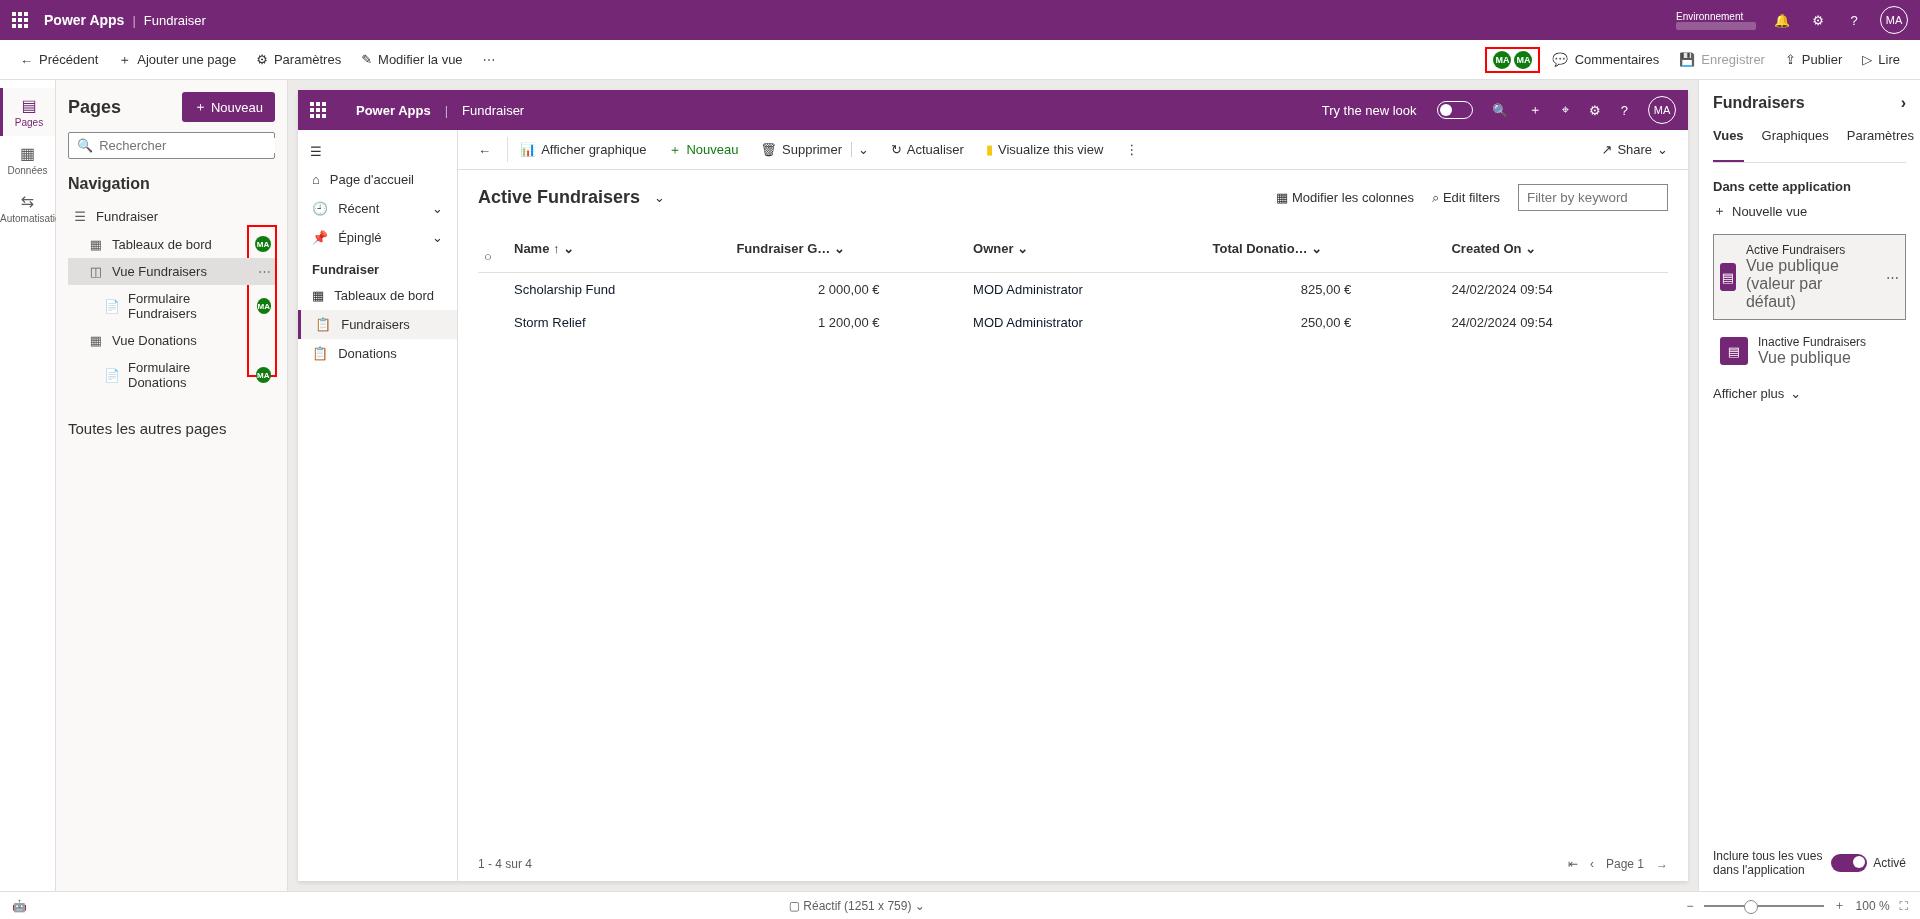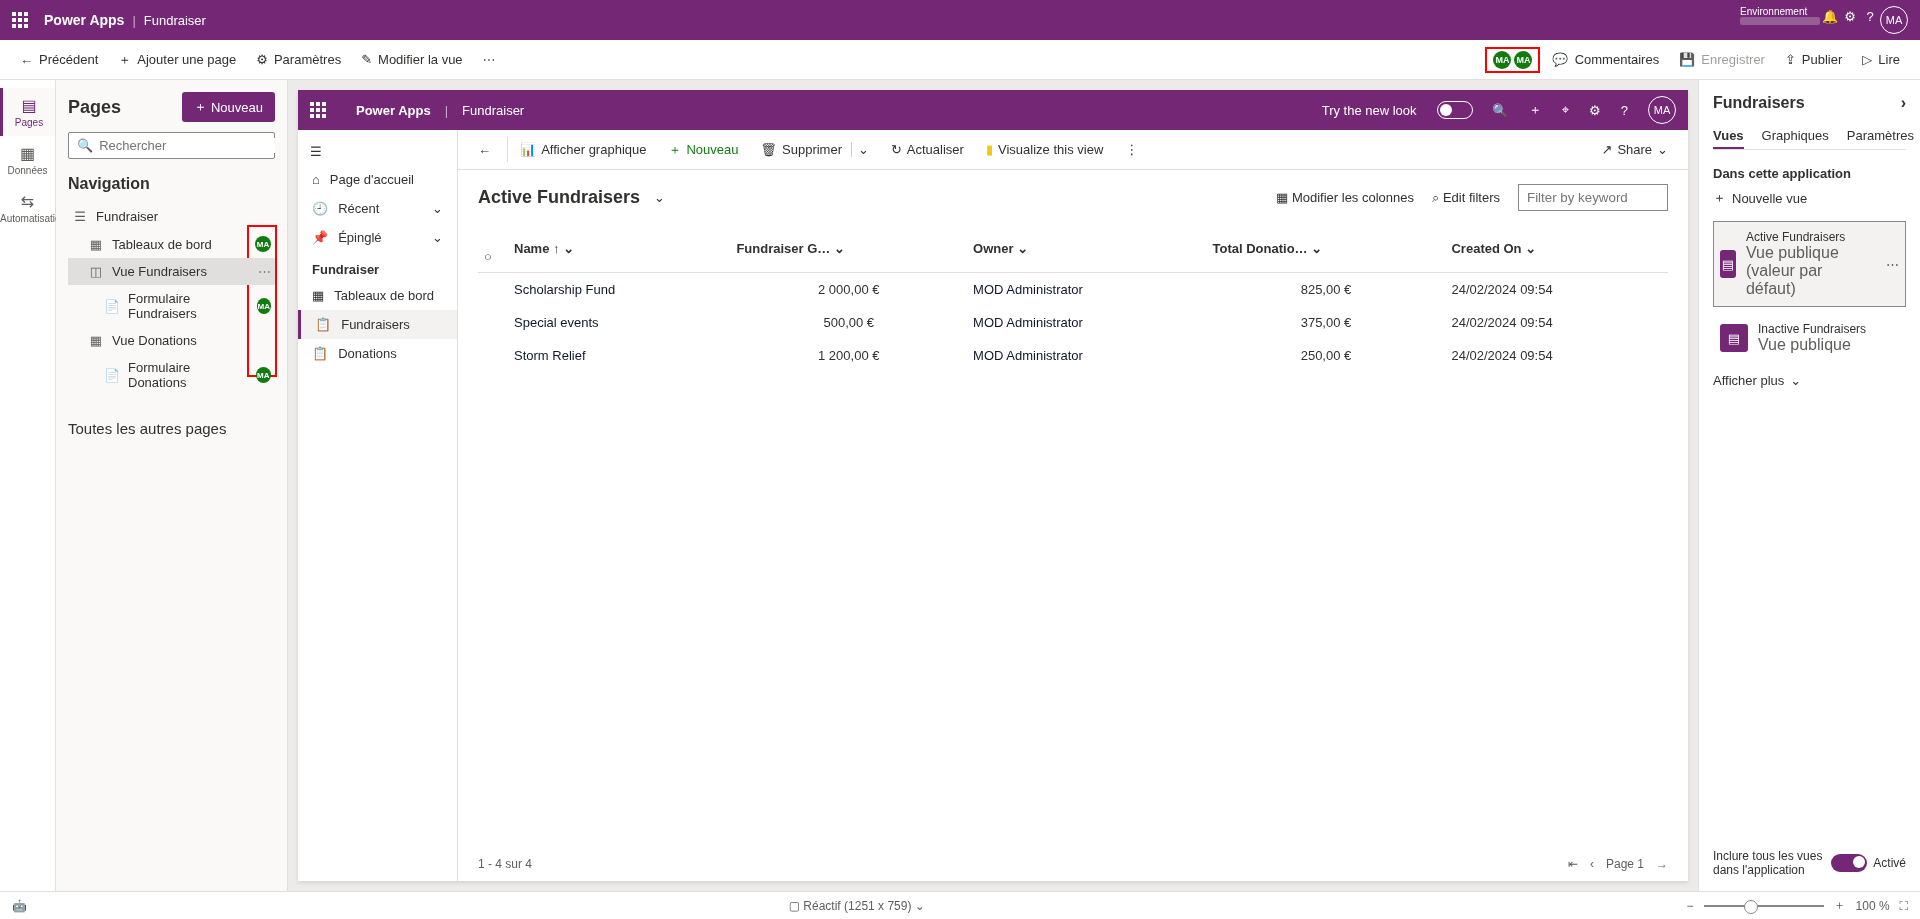--- a/index.html
+++ b/index.html
@@ -2,21 +2,21 @@
 <html><head>
 <meta charset="utf-8">
 <style>
 *{margin:0;padding:0;box-sizing:border-box;font-family:"Segoe UI",Arial,sans-serif}
 body{background:#fff;overflow:hidden;font-size:13px;color:#323130}
 .top-bar{height:40px;background:#742774;display:flex;align-items:center;color:#fff;padding:0 12px}
 .waffle{width:16px;height:16px;display:grid;grid-template-columns:repeat(3,4px);grid-template-rows:repeat(3,4px);gap:2px;margin-right:16px}
 .waffle span{background:#fff;width:4px;height:4px}
 .top-title{font-weight:600;font-size:14px}
 .top-sep{margin:0 8px;opacity:.6}
-.top-right{margin-left:auto;display:flex;}
+.top-right{margin-left:auto;display:flex;align-items:center;gap:16px}
 .env{font-size:10px;line-height:1.1}
 .top-icon{width:20px;height:20px;display:flex;align-items:center;justify-content:center;cursor:pointer}
 .avatar{width:28px;height:28px;border-radius:50%;border:1px solid #fff;display:flex;align-items:center;justify-content:center;font-size:11px}
 .cmd-bar{height:40px;border-bottom:1px solid #e1dfdd;display:flex;align-items:center;padding:0 12px;gap:4px}
 .cmd-btn{display:flex;align-items:center;gap:6px;padding:4px 8px;cursor:pointer;color:#323130;font-size:13px}
 .cmd-sep{margin-left:auto}
 .presence-box{border:2px solid red;padding:2px 6px;display:flex;gap:3px}
 .presence-dot{width:18px;height:18px;border-radius:50%;background:#107c10;color:#fff;font-size:9px;display:flex;align-items:center;justify-content:center;font-weight:bold}
 .grayed{color:#a19f9d}
 .main{display:flex;height:calc(100vh - 80px - 28px)}
@@ -63,21 +63,21 @@
 .grid table{width:100%;border-collapse:collapse}
 .grid th{text-align:left;font-weight:600;padding:8px 6px;border-bottom:1px solid #e1dfdd;font-size:13px}
 .grid td{padding:9px 6px;font-size:13px}
 .link{color:#0f172a;cursor:pointer}
 .num{text-align:center}
 .grid-footer{padding:10px 20px;display:flex;font-size:12px;color:#605e5c}
 .pager{margin-left:auto;display:flex;gap:12px;align-items:center}
 .right-panel{width:222px;border-left:1px solid #e1dfdd;padding:14px;display:flex;flex-direction:column}
 .rp-title{font-size:16px;font-weight:600;display:flex;justify-content:space-between;align-items:center}
 .rp-tabs{display:flex;gap:18px;margin-top:16px;border-bottom:1px solid #e1dfdd}
-.rp-tab{padding-bottom:4px;cursor:pointer;font-size:13px}
+.rp-tab{padding-bottom:17px;cursor:pointer;font-size:13px}
 .rp-tab.active{border-bottom:2px solid #742774;font-weight:600}
 .rp-section{margin-top:16px;font-weight:600;font-size:13px}
 .rp-item{display:flex;gap:10px;align-items:center;padding:8px 6px;margin-top:6px;cursor:pointer;border:1px solid transparent}
 .rp-item.sel{border:1px solid #8a8886;background:#f3f2f1}
 .rp-icon{width:28px;height:28px;background:#742774;color:#fff;display:flex;align-items:center;justify-content:center;border-radius:3px}
 .rp-item-txt{font-size:12px}
 .rp-item-sub{font-size:16px;color:#605e5c}
 .rp-footer{margin-top:auto;display:flex;align-items:center;justify-content:space-between;font-size:12px}
 .switch{width:36px;height:18px;background:#742774;border-radius:9px;position:relative}
 .switch::after{content:'';position:absolute;right:2px;top:2px;width:12px;height:12px;background:#fff;border-radius:50%}
@@ -263,28 +263,20 @@
                   <tr>
                     <td></td>
                     <td class="link">Scholarship Fund</td>
                     <td class="num">2 000,00 €</td>
                     <td class="link">MOD Administrator</td>
                     <td class="num">825,00 €</td>
                     <td>24/02/2024 09:54</td>
                   </tr>
                   <tr>
                     <td></td>
-                    <td class="link">Special events</td>
-                    <td class="num">500,00 €</td>
-                    <td class="link">MOD Administrator</td>
-                    <td class="num">375,00 €</td>
-                    <td>24/02/2024 09:54</td>
-                  </tr>
-                  <tr>
-                    <td></td>
                     <td class="link">Storm Relief</td>
                     <td class="num">1 200,00 €</td>
                     <td class="link">MOD Administrator</td>
                     <td class="num">250,00 €</td>
                     <td>24/02/2024 09:54</td>
                   </tr>
                 </tbody>
             </table>
           </div>
           <div class="grid-footer">

